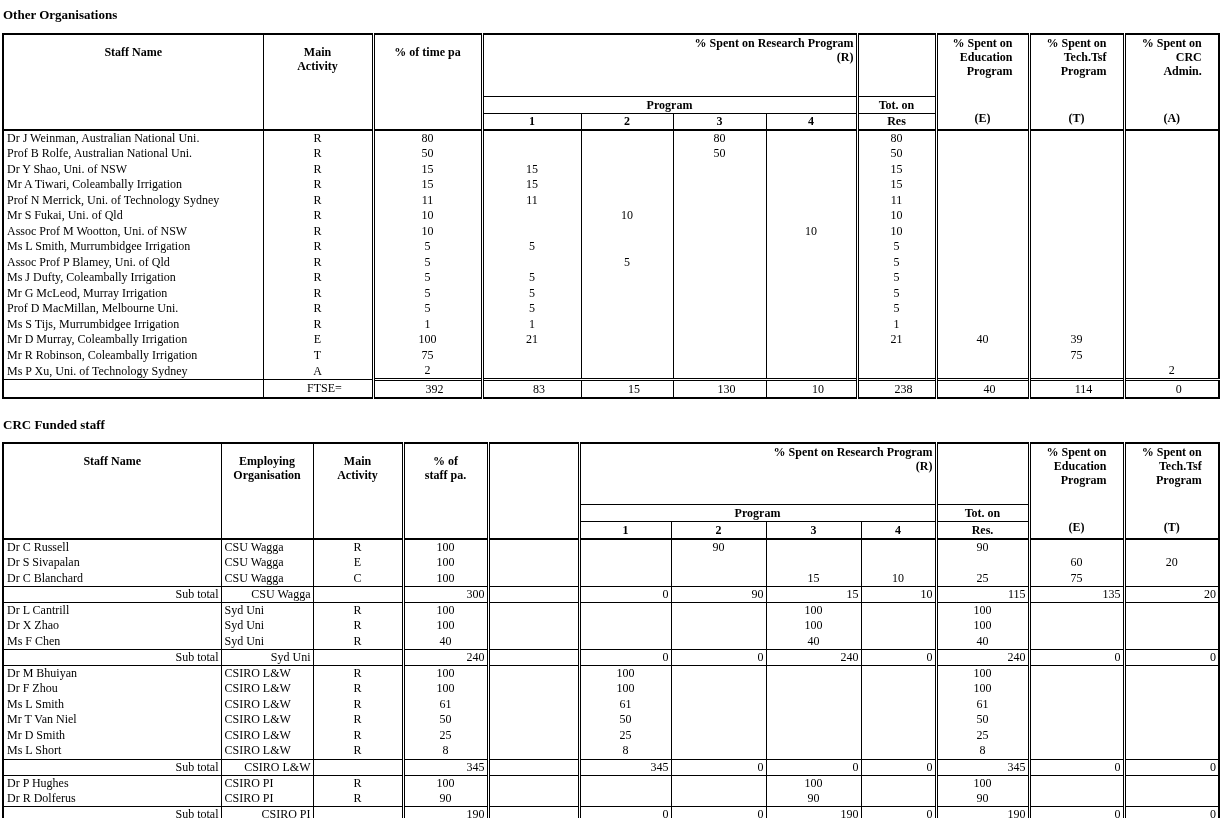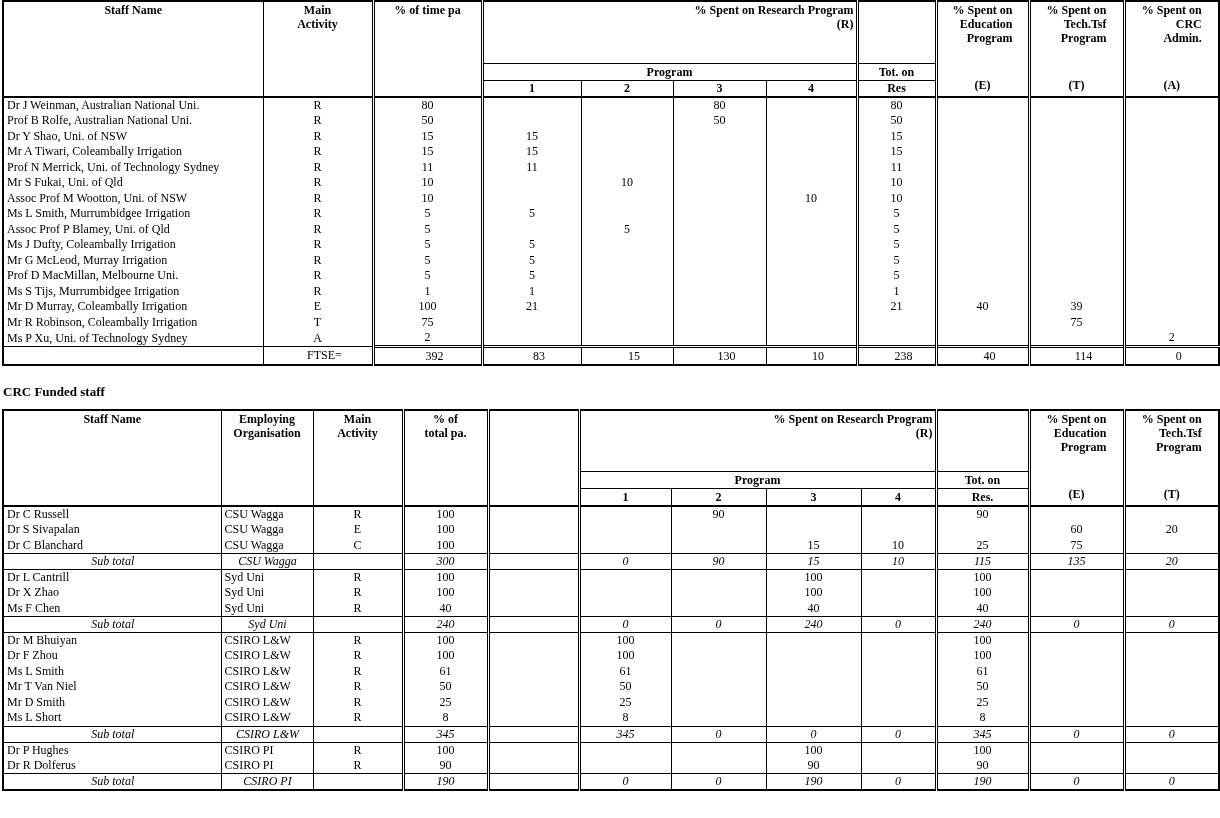--- a/index.html
+++ b/index.html
@@ -14,38 +14,39 @@
   thead { border-bottom:2px solid #000; }
   thead th { font-weight:bold; font-size:12px; line-height:14px; }
   td { font-size:12px; height:15.5px; line-height:15.2px; text-align:center;
     white-space:nowrap; }
   .name { text-align:left; padding-left:3px; }
   .sl { border-left:1px solid #000; }
   .dl { border-left:3px double #000; }
   tr.h1 { height:62px; }
   tr.h2 { height:17px; }
   tr.h3 { height:17px; }
-  .hc { vertical-align:top; padding-top:1px; text-align:center; white-space:pre-line; }
+  .hc { vertical-align:top; padding-top:10px; text-align:center; white-space:pre-line; }
   .rh { vertical-align:top; padding-top:1px; text-align:right; white-space:pre-line; }
   tr.h2 th { border-top:1px solid #000; border-bottom:1px solid #000; text-align:center; }
   tr.h3 th { border-top:1px solid #000; border-bottom:2px solid #000; text-align:center; }
   th.et { vertical-align:top;text-align:right; }
   .vh { display:flex; flex-direction:column; justify-content:space-between;
     align-items:center; height:92px; padding:1px 0 2px 0; }
   .pl { white-space:pre-line; }
   tr.subtotal td { border-top:1px solid #000; border-bottom:1px solid #000;
-    font-style:italic; text-align:center; height:16px; }
+    text-align:right; height:16px; }
   tr.totals td { border-top:1px solid #000; height:18px;padding-left:16px; }
   tr.totals td:nth-child(n+3) { border-top:3px double #000; }
 </style>
 </head>
 <body>
 
 <div>
 
+  <div class="doc-title">Other Organisations</div>
 
   <table>
     <colgroup>
       <col style="width:260px">
         <col style="width:110px">
         <col style="width:109px">
       <col style="width:99px">
         <col style="width:92px">
         <col style="width:93px">
         <col style="width:91px">
@@ -343,21 +344,21 @@
         <col style="width:95px">
     </colgroup>
     <thead>
       <tr class="h1">
         <th rowspan="3" class="hc">Staff Name</th>
         <th rowspan="3" class="hc sl">Employing
 Organisation</th>
         <th rowspan="3" class="hc sl">Main
 Activity</th>
         <th rowspan="3" class="hc dl">% of
-total pa.</th>
+staff pa.</th>
         <th rowspan="3" class="dl"></th>
         <th colspan="4" class="rh dl">% Spent on Research Program
 (R)</th>
         <th class="dl"></th>
         <th rowspan="3" class="et dl">
           <div class="vh">
             <span class="pl">% Spent on
 Education
 Program</span>
             <span>(E)</span>

